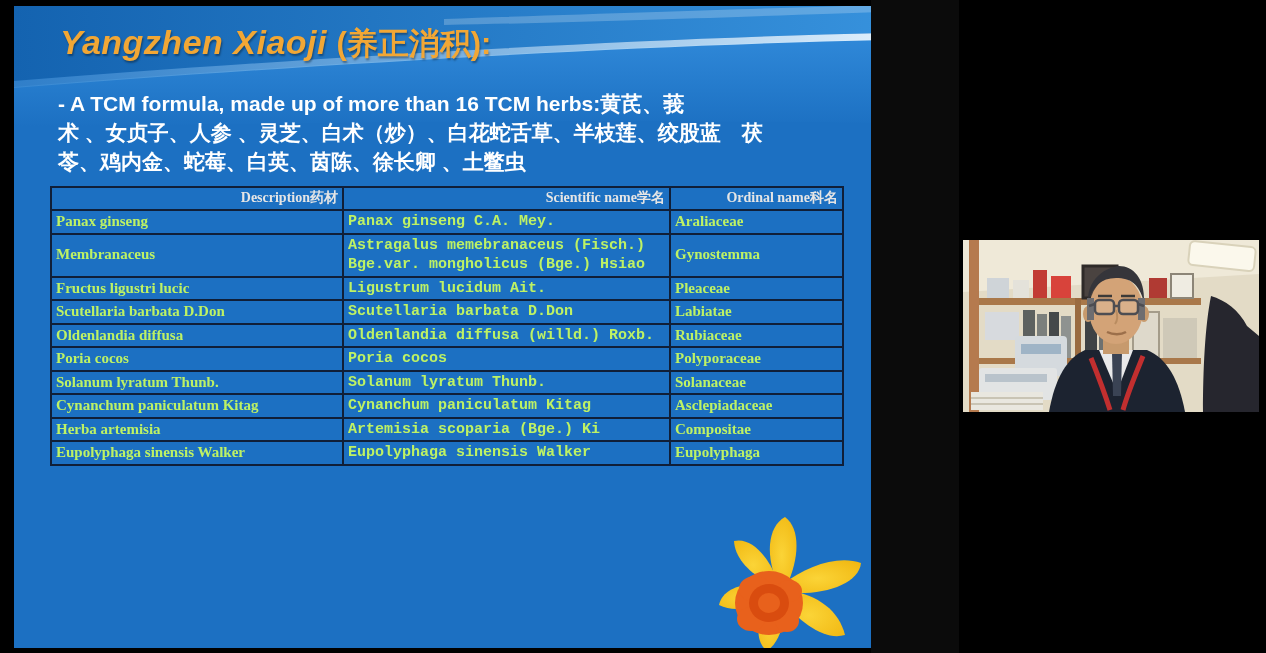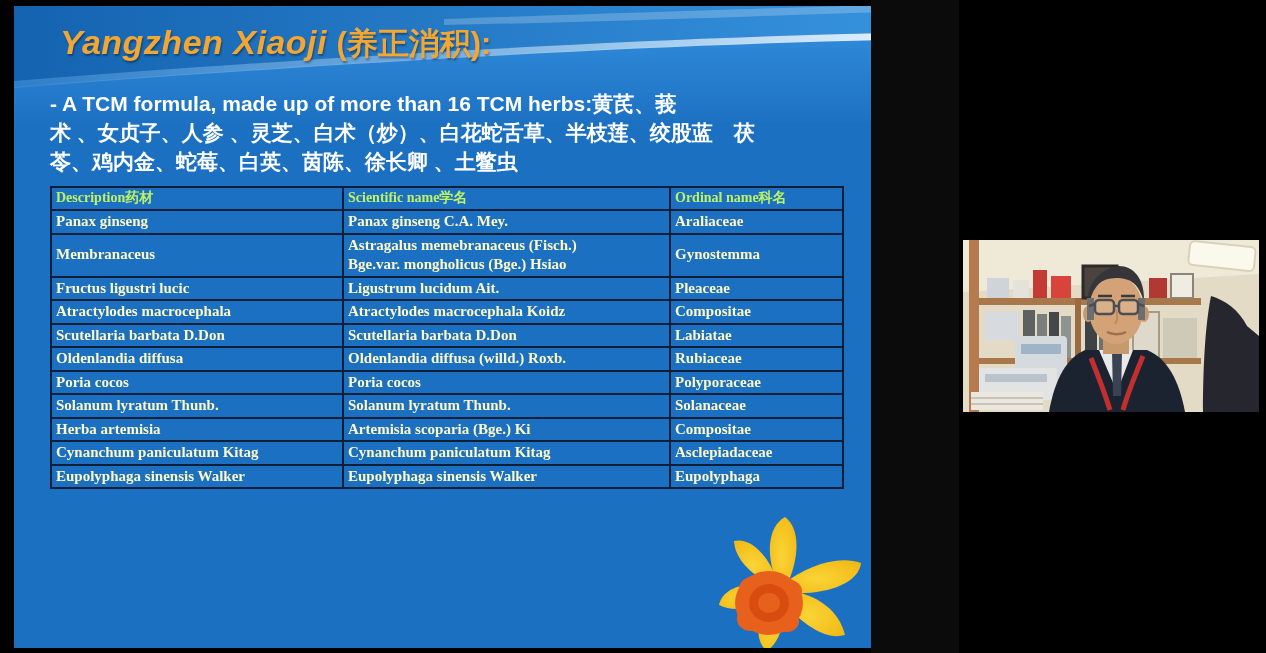--- a/index.html
+++ b/index.html
@@ -14,38 +14,38 @@
   }
   .banner-svg{position:absolute;left:0;top:0;z-index:0;}
   .slide-title{
     position:absolute;left:46px;top:20px;z-index:3;
     color:#f2a735;font-size:34px;font-weight:bold;white-space:nowrap;
     text-shadow:1px 2px 2px rgba(0,0,0,.35);
   }
   .slide-title .latin{font-style:italic;letter-spacing:.5px;}
   .slide-title .cjk{font-style:normal;font-size:31px;}
   .intro{
-    position:absolute;left:36px;top:86px;z-index:3;
+    position:absolute;left:44px;top:86px;z-index:3;
     color:#ffffff;font-weight:bold;font-size:21px;line-height:29px;
     white-space:nowrap;
   }
   
   .tcm-table{
     position:absolute;left:36px;top:183px;z-index:2;
     border-collapse:collapse;table-layout:fixed;width:792px;
   }
   .tcm-table th,.tcm-table td{
     border:2px solid #101f38;background:transparent;
     font-family:"Liberation Serif",serif;font-weight:bold;
-    color:#fef9c3;font-size:15px;line-height:1.3;
+    color:#bef264;font-size:15px;line-height:1.3;
     text-align:left;padding:1px 4px;vertical-align:middle;
   }
-  .tcm-table th{color:#bef264;font-size:14px;height:19px;}
+  .tcm-table th{color:#e5e5e5;font-size:14px;height:19px;text-align:right;}
   .tcm-table td{height:19px;}
-  .tcm-table td.pre{white-space:pre-line;}
+  .tcm-table td.pre{white-space:pre-line;font-family:Liberation Mono, monospace;}
   
   .daffodil{position:absolute;left:693px;top:512px;z-index:1;}
   
   .gutter{position:absolute;left:871px;top:0;width:88px;height:653px;background:#0b0b0b;}
   
   .webcam{
     position:absolute;left:963px;top:240px;width:296px;height:172px;
     background:#e6dfcc;overflow:hidden;
   }
 </style>
@@ -138,53 +138,48 @@
           <td class="pre">Astragalus memebranaceus (Fisch.)
 Bge.var. mongholicus (Bge.) Hsiao</td>
           <td>Gynostemma</td>
         </tr>
         <tr>
           <td>Fructus ligustri lucic</td>
           <td class="pre">Ligustrum lucidum Ait.</td>
           <td>Pleaceae</td>
         </tr>
         <tr>
-          <td>Atractylodes macrocephala</td>
-          <td class="pre">Atractylodes macrocephala Koidz</td>
-          <td>Compositae</td>
-        </tr>
-        <tr>
           <td>Scutellaria barbata D.Don</td>
           <td class="pre">Scutellaria barbata D.Don</td>
           <td>Labiatae</td>
         </tr>
         <tr>
           <td>Oldenlandia diffusa</td>
           <td class="pre">Oldenlandia diffusa (willd.) Roxb.</td>
           <td>Rubiaceae</td>
         </tr>
         <tr>
           <td>Poria cocos</td>
           <td class="pre">Poria cocos</td>
           <td>Polyporaceae</td>
         </tr>
         <tr>
           <td>Solanum lyratum Thunb.</td>
           <td class="pre">Solanum lyratum Thunb.</td>
           <td>Solanaceae</td>
         </tr>
         <tr>
+          <td>Cynanchum paniculatum Kitag</td>
+          <td class="pre">Cynanchum paniculatum Kitag</td>
+          <td>Asclepiadaceae</td>
+        </tr>
+        <tr>
           <td>Herba artemisia</td>
           <td class="pre">Artemisia scoparia (Bge.) Ki</td>
           <td>Compositae</td>
-        </tr>
-        <tr>
-          <td>Cynanchum paniculatum Kitag</td>
-          <td class="pre">Cynanchum paniculatum Kitag</td>
-          <td>Asclepiadaceae</td>
         </tr>
         <tr>
           <td>Eupolyphaga sinensis Walker</td>
           <td class="pre">Eupolyphaga sinensis Walker</td>
           <td>Eupolyphaga</td>
         </tr>
       </tbody>
   </table>
 </div>
 

